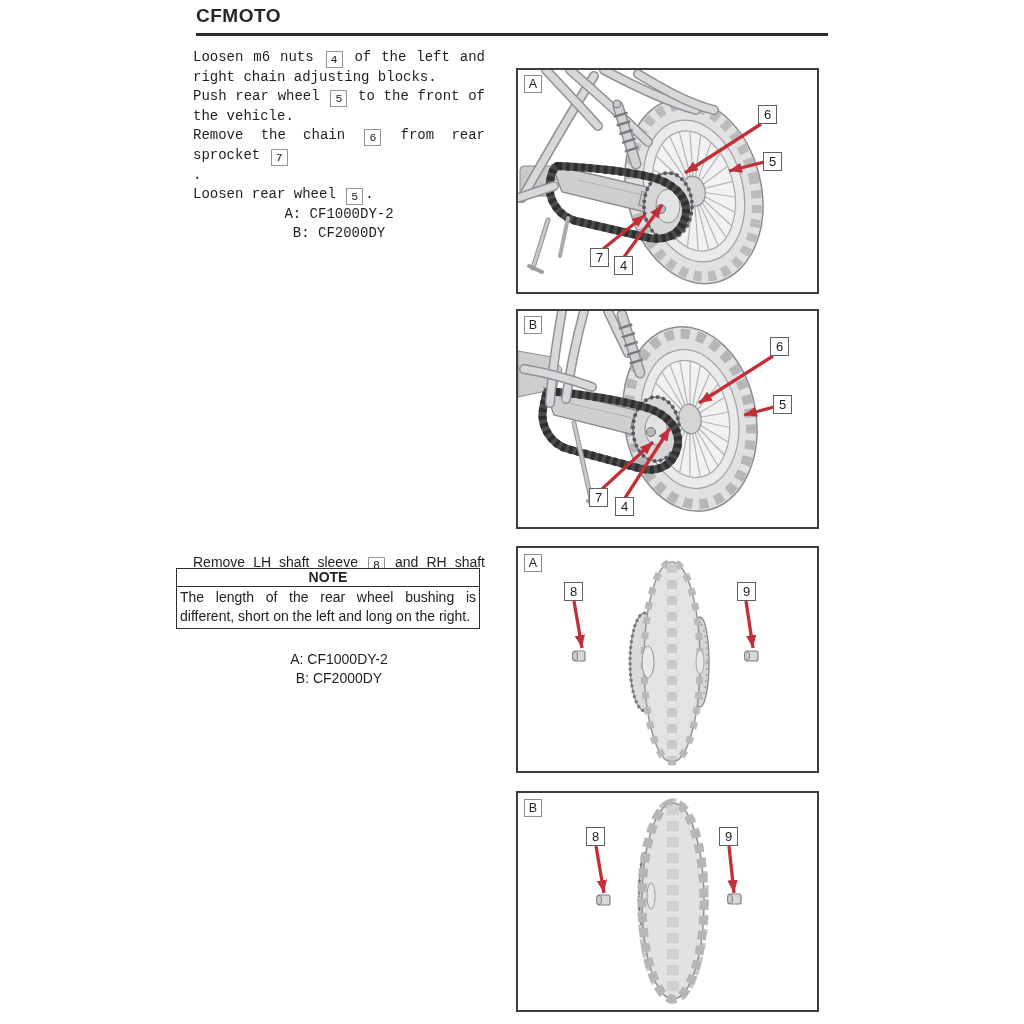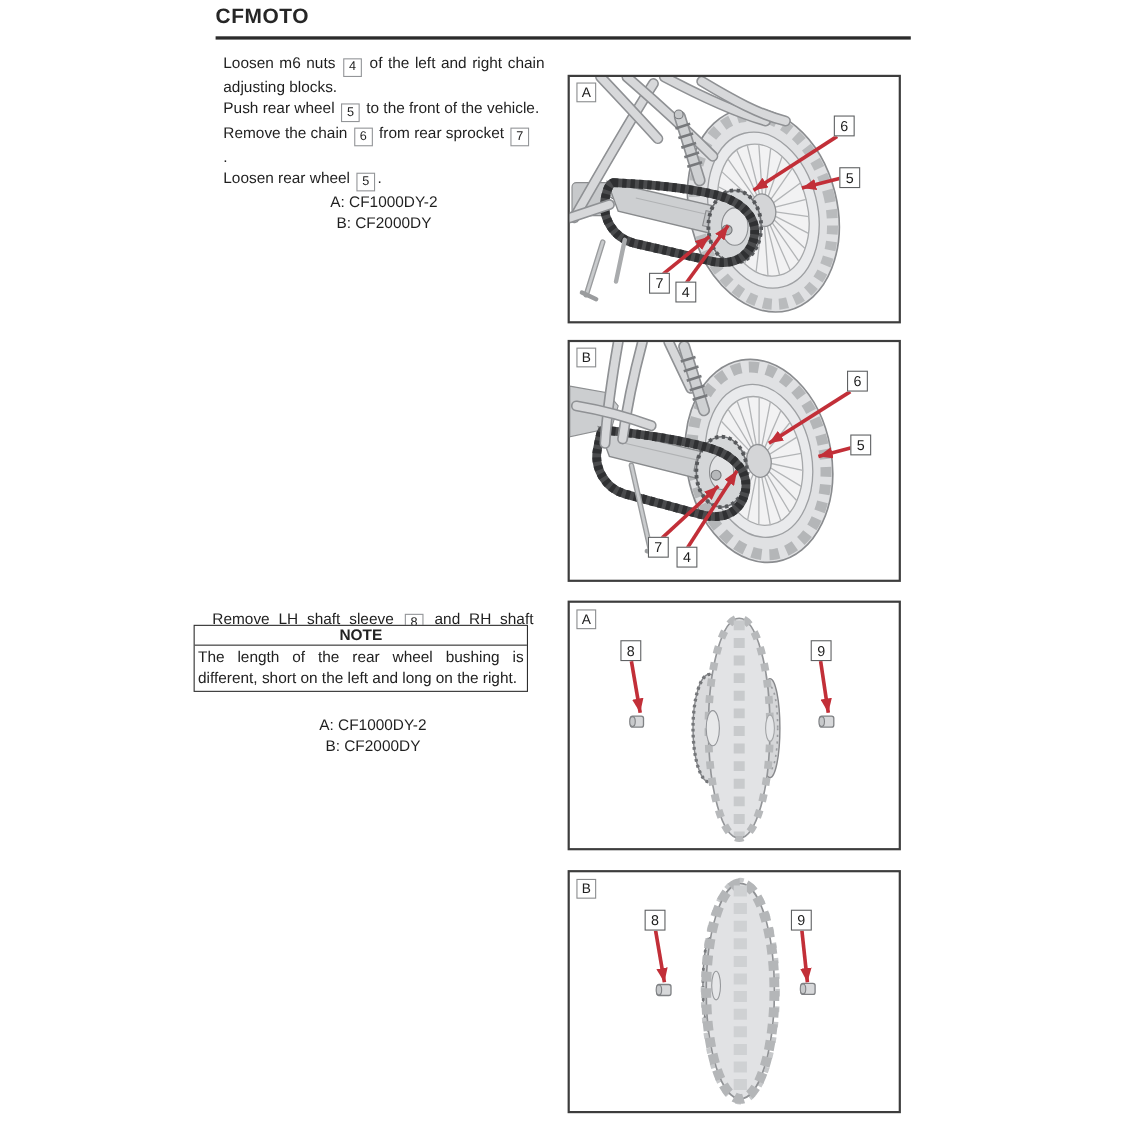--- a/index.html
+++ b/index.html
@@ -44,21 +44,21 @@
       <path d="M0,0 L10,4 L0,8 Z" class="ah"></path>
     </marker>
   </defs>
 </svg>
 
 <div class="page">
 
   <h1 class="brand">CFMOTO</h1>
   <div class="brand-rule"></div>
 
-  <div class="tblock" style="left:203px;top:48px;">
+  <div class="tblock" style="left:193px;top:48px;font-family:Liberation Mono, monospace;">
     <div>
         <p class="para"><span>Loosen m6 nuts </span><span class="ref">4</span><span> of the left and right chain adjusting blocks.</span></p>
         <p class="para"><span>Push rear wheel </span><span class="ref">5</span><span> to the front of the vehicle.</span></p>
         <p class="para"><span>Remove the chain </span><span class="ref">6</span><span> from rear sprocket </span><span class="ref">7</span></p>
         <p class="para"><span>.</span></p>
         <p class="para"><span>Loosen rear wheel </span><span class="ref">5</span><span>.</span></p>
       </div>
     <div class="plain">A: CF1000DY-2</div>
     <div class="plain">B: CF2000DY</div>
   </div>

